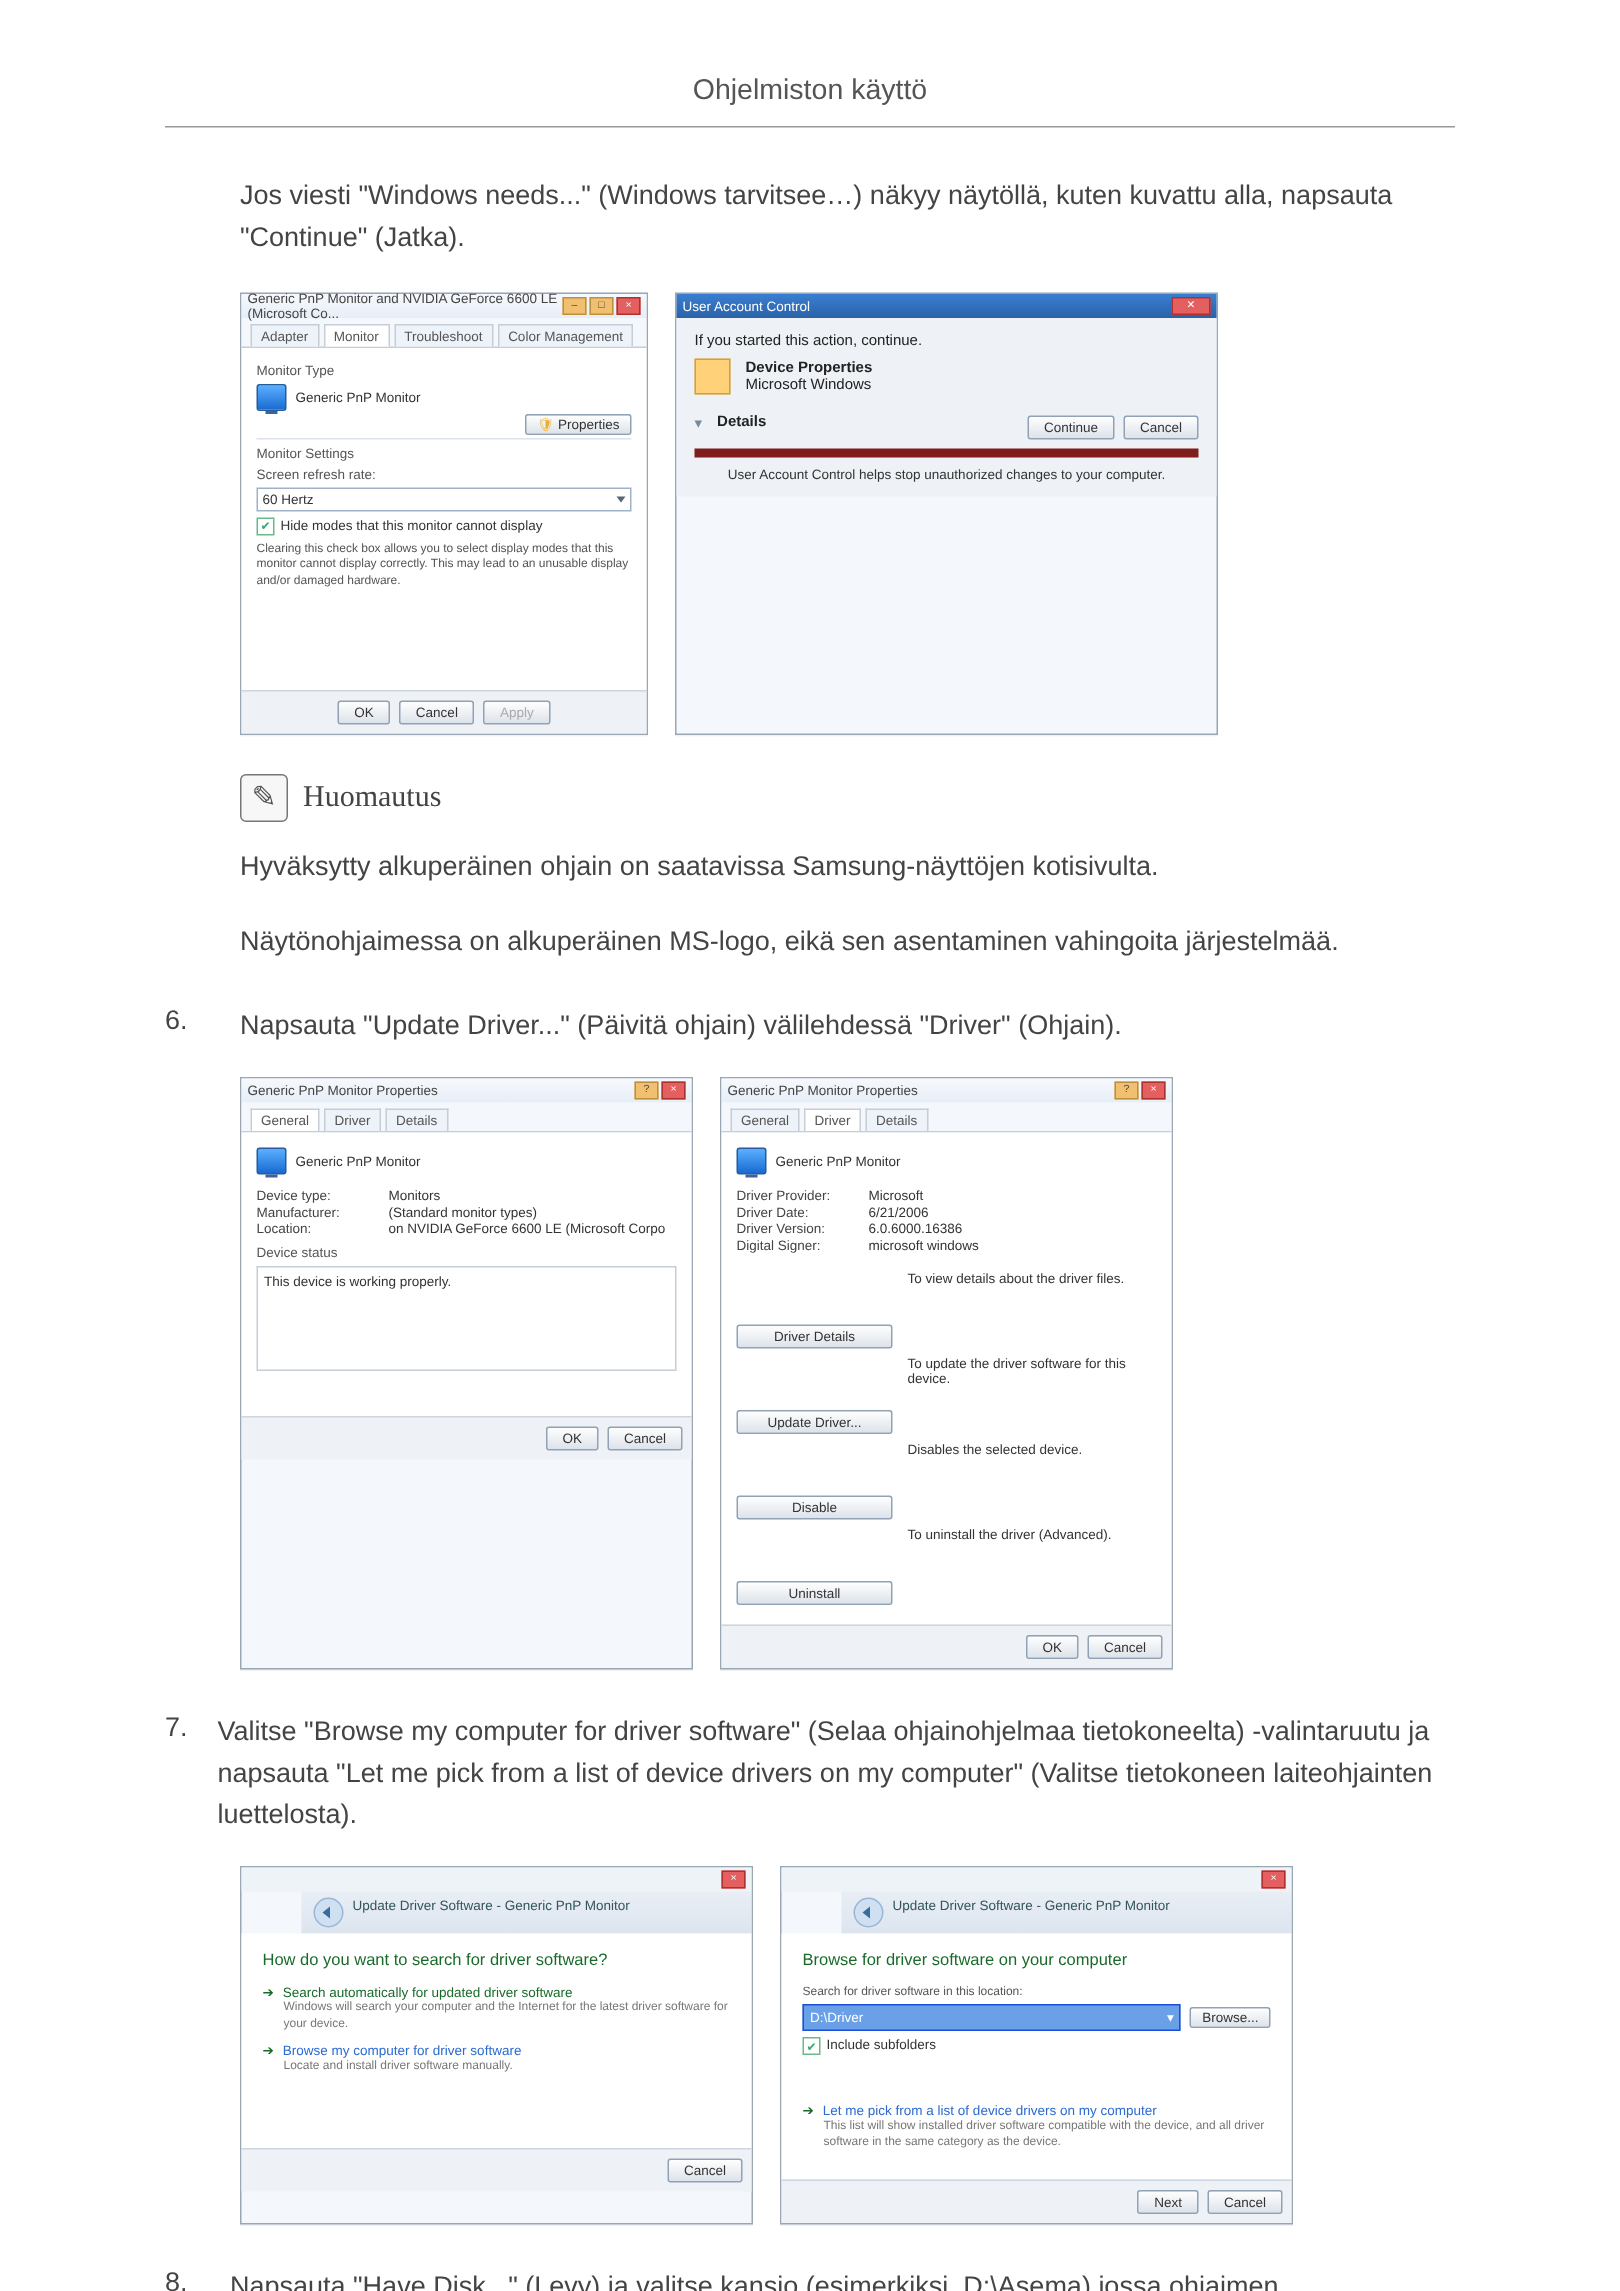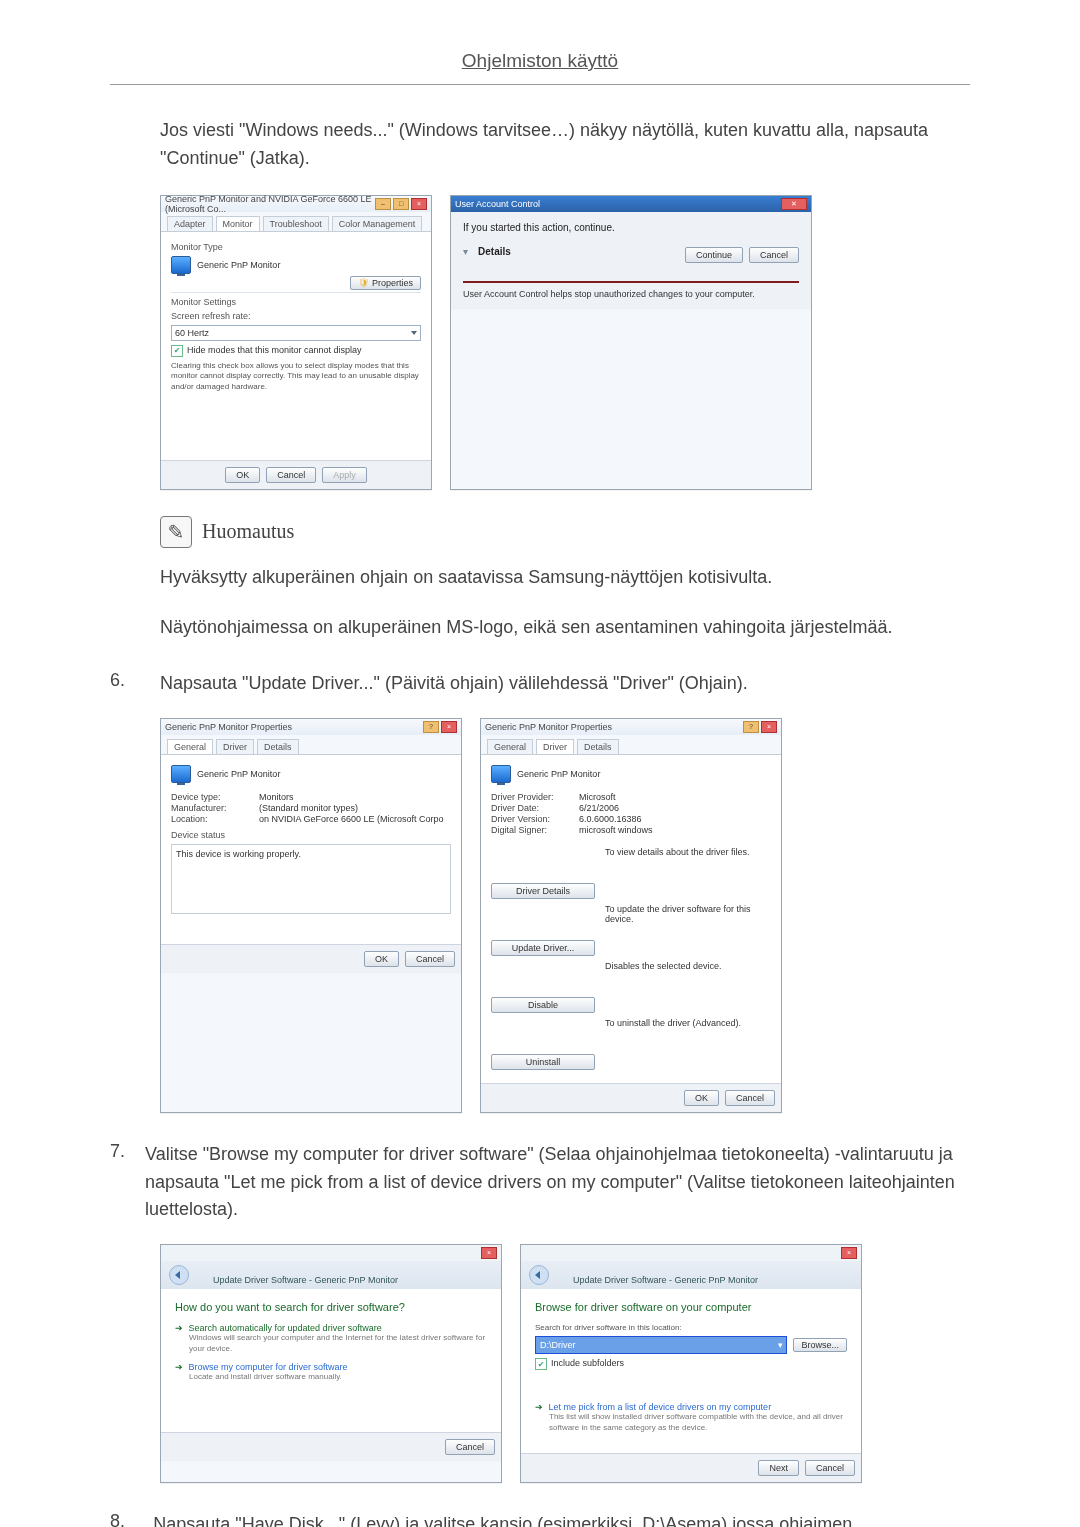--- a/index.html
+++ b/index.html
@@ -10,21 +10,20 @@
     width: 1080px;
   }
   .page {
     padding: 50px 110px 30px 110px;
   }
   .header-title {
     text-align: center;
     font-size: 19px;
     color: #555;
     margin-bottom: 12px;
-    text-decoration: underline;
   }
   .hr {
     border: none;
     border-top: 1px solid #999;
     margin: 0 0 32px 0;
   }
   .body-text {
     font-size: 18px;
     color: #444;
     line-height: 1.55;
@@ -81,21 +80,21 @@
   .shield { width:22px;height:26px; background:
        conic-gradient(from 0deg at 50% 50%, #e03030 0 25%, #2a9a2a 0 50%, #2a66c0 0 75%, #f0c030 0);
        clip-path: polygon(50% 100%, 0 30%, 0 0, 100% 0, 100% 30%);
        border-radius:2px;
   }
   .uac-body { background:#eef2f7; padding:10px 12px; font-size:10px; color:#222; }
   .uac-row { display:flex; gap:10px; align-items:center; margin:6px 0;}
   .ico-app { width:22px;height:22px; background:#ffd27a; border:1px solid #caa050; }
   .uac-block { display:flex; gap:10px; margin-top:8px; align-items:center;}
   .uac-btns { display:flex; gap:6px; justify-content:flex-end; margin:6px 0 0 auto; }
-  .uac-footer { font-size:9px; color:#333; border-top:2px solid #7f1d1d; padding-top:6px; margin-top:18px; }
+  .uac-footer { font-size:9px; color:#333; border-top:6px solid #7f1d1d; padding-top:6px; margin-top:6px;text-align:center; }
   
   .note-row { display:flex; align-items:center; gap:10px; margin:24px 0 16px 50px; }
   .note-ico {
     width:30px; height:30px; border:1px solid #777; border-radius:4px;
     display:flex; align-items:center; justify-content:center; font-size:20px; color:#555; background:#f7f7f7;
   }
   .note-title { font-size:20px; color:#444;font-family:Liberation Serif, serif; }
   
   .num-row { display:flex; gap:20px; align-items:flex-start; margin: 28px 0 20px 0; }
   .num { width:30px; font-size:18px; color:#444; }
@@ -105,21 +104,21 @@
   .kv { display:flex; gap:8px; margin:1px 0; }
   .kv .k { width:80px; color:#444; }
   .kv .v { color:#333; }
   .statusbox { border:1px solid #c5cdd6; background:#fff; height:60px; padding:4px; color:#333; }
   .btn-wide { width:82px; text-align:center;margin-top:36px; }
   .rowbtn-desc { display:flex; gap:10px; align-items:flex-start; margin:5px 0; }
   .rowbtn-desc .desc { flex:1; color:#333; }
   
   .wiz { width: 340px; }
   .wiz .bodyarea { background:#fff; padding:10px 14px 12px 14px; }
-  .wiz .bc { background:linear-gradient(#e9eef5,#dce5ef); padding:4px 8px; display:flex; align-items:flex-end; gap:24px; color:#355; font-size:9px;}
+  .wiz .bc { background:linear-gradient(#e9eef5,#dce5ef); padding:4px 8px; display:flex; align-items:flex-start; gap:6px; color:#355; font-size:9px;margin-left:40px;}
   .wiz .bc .back { width:18px;height:18px;border-radius:50%;background:#cfe0f2;border:1px solid #98b6d7; position:relative;}
   .wiz .bc .back::after { content:""; position:absolute; left:5px; top:5px; width:0;height:0;border-top:4px solid transparent;border-bottom:4px solid transparent;border-right:5px solid #3a6aa0;}
   .wiz h4 { color:#1a6b2a; font-size:11px; margin:2px 0 10px 0; font-weight:normal; }
   .opt { margin:8px 0; }
   .opt .arrow { color:#1a6b2a; margin-right:6px; }
   .opt .t { display:inline; }
   .opt .sub { color:#777; font-size:8px; margin-left:14px; line-height:1.3; display:block; }
   .opt-blue .t { color:#2b6bd2; }
   .btn-bar-r { display:flex; justify-content:flex-end; gap:6px; background:#eef2f7; padding:6px; border-top:1px solid #cdd6e0; }
   .pathbox { border:1px solid #1d4ed8; background:#6aa0e8; color:#fff; height:16px; flex:1; padding:0 4px; display:flex; align-items:center; }
@@ -186,20 +185,27 @@
 
     <div class="dlg blue uac">
       <div class="titlebar">
         <span>User Account Control</span>
         <div class="close-btns">
           <div class="wbtn red" style="width:24px;">✕</div>
         </div>
       </div>
       <div class="uac-body">
         <div>If you started this action, continue.</div>
+        <div class="uac-row">
+          <div class="ico-app"></div>
+          <div>
+            <div style="font-weight:bold;">Device Properties</div>
+            <div>Microsoft Windows</div>
+          </div>
+        </div>
         <div class="uac-block">
           <span style="color:#7a8a9a;">▾</span>
           <span style="font-weight:bold;">Details</span>
           <div class="uac-btns">
             <span class="btn">Continue</span>
             <span class="btn">Cancel</span>
           </div>
         </div>
         <div class="uac-footer">User Account Control helps stop unauthorized changes to your computer.</div>
       </div>

